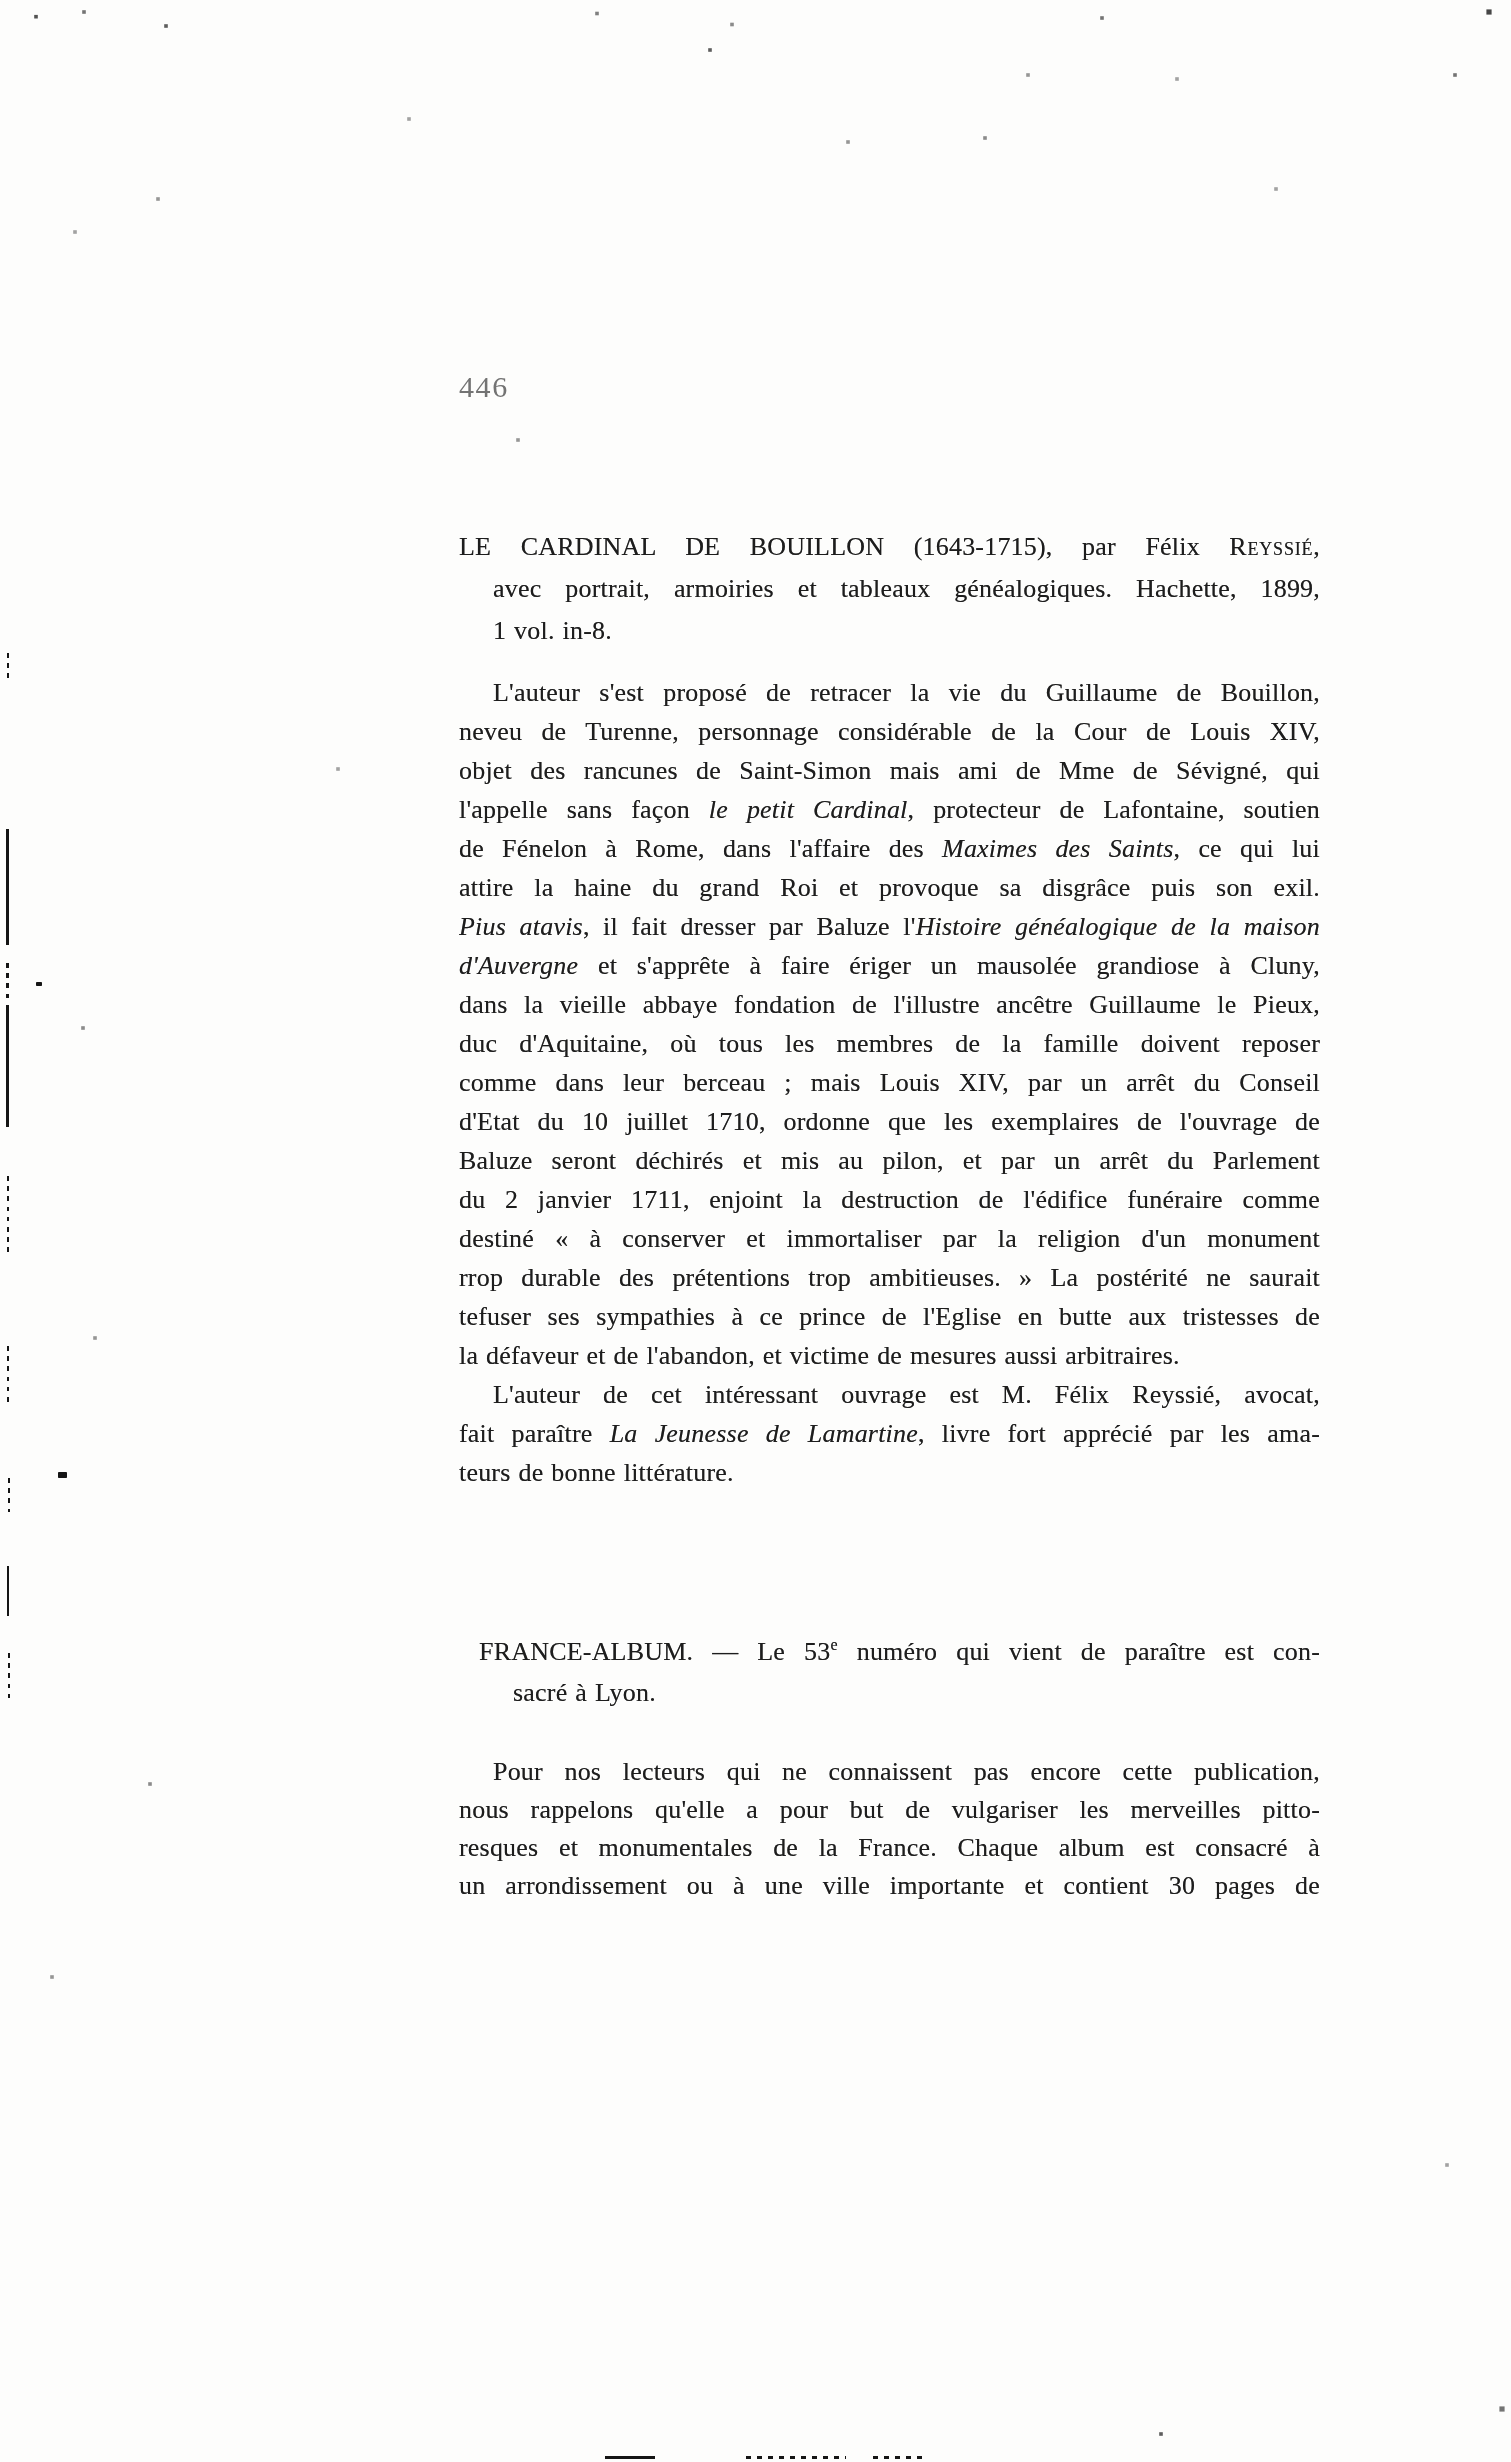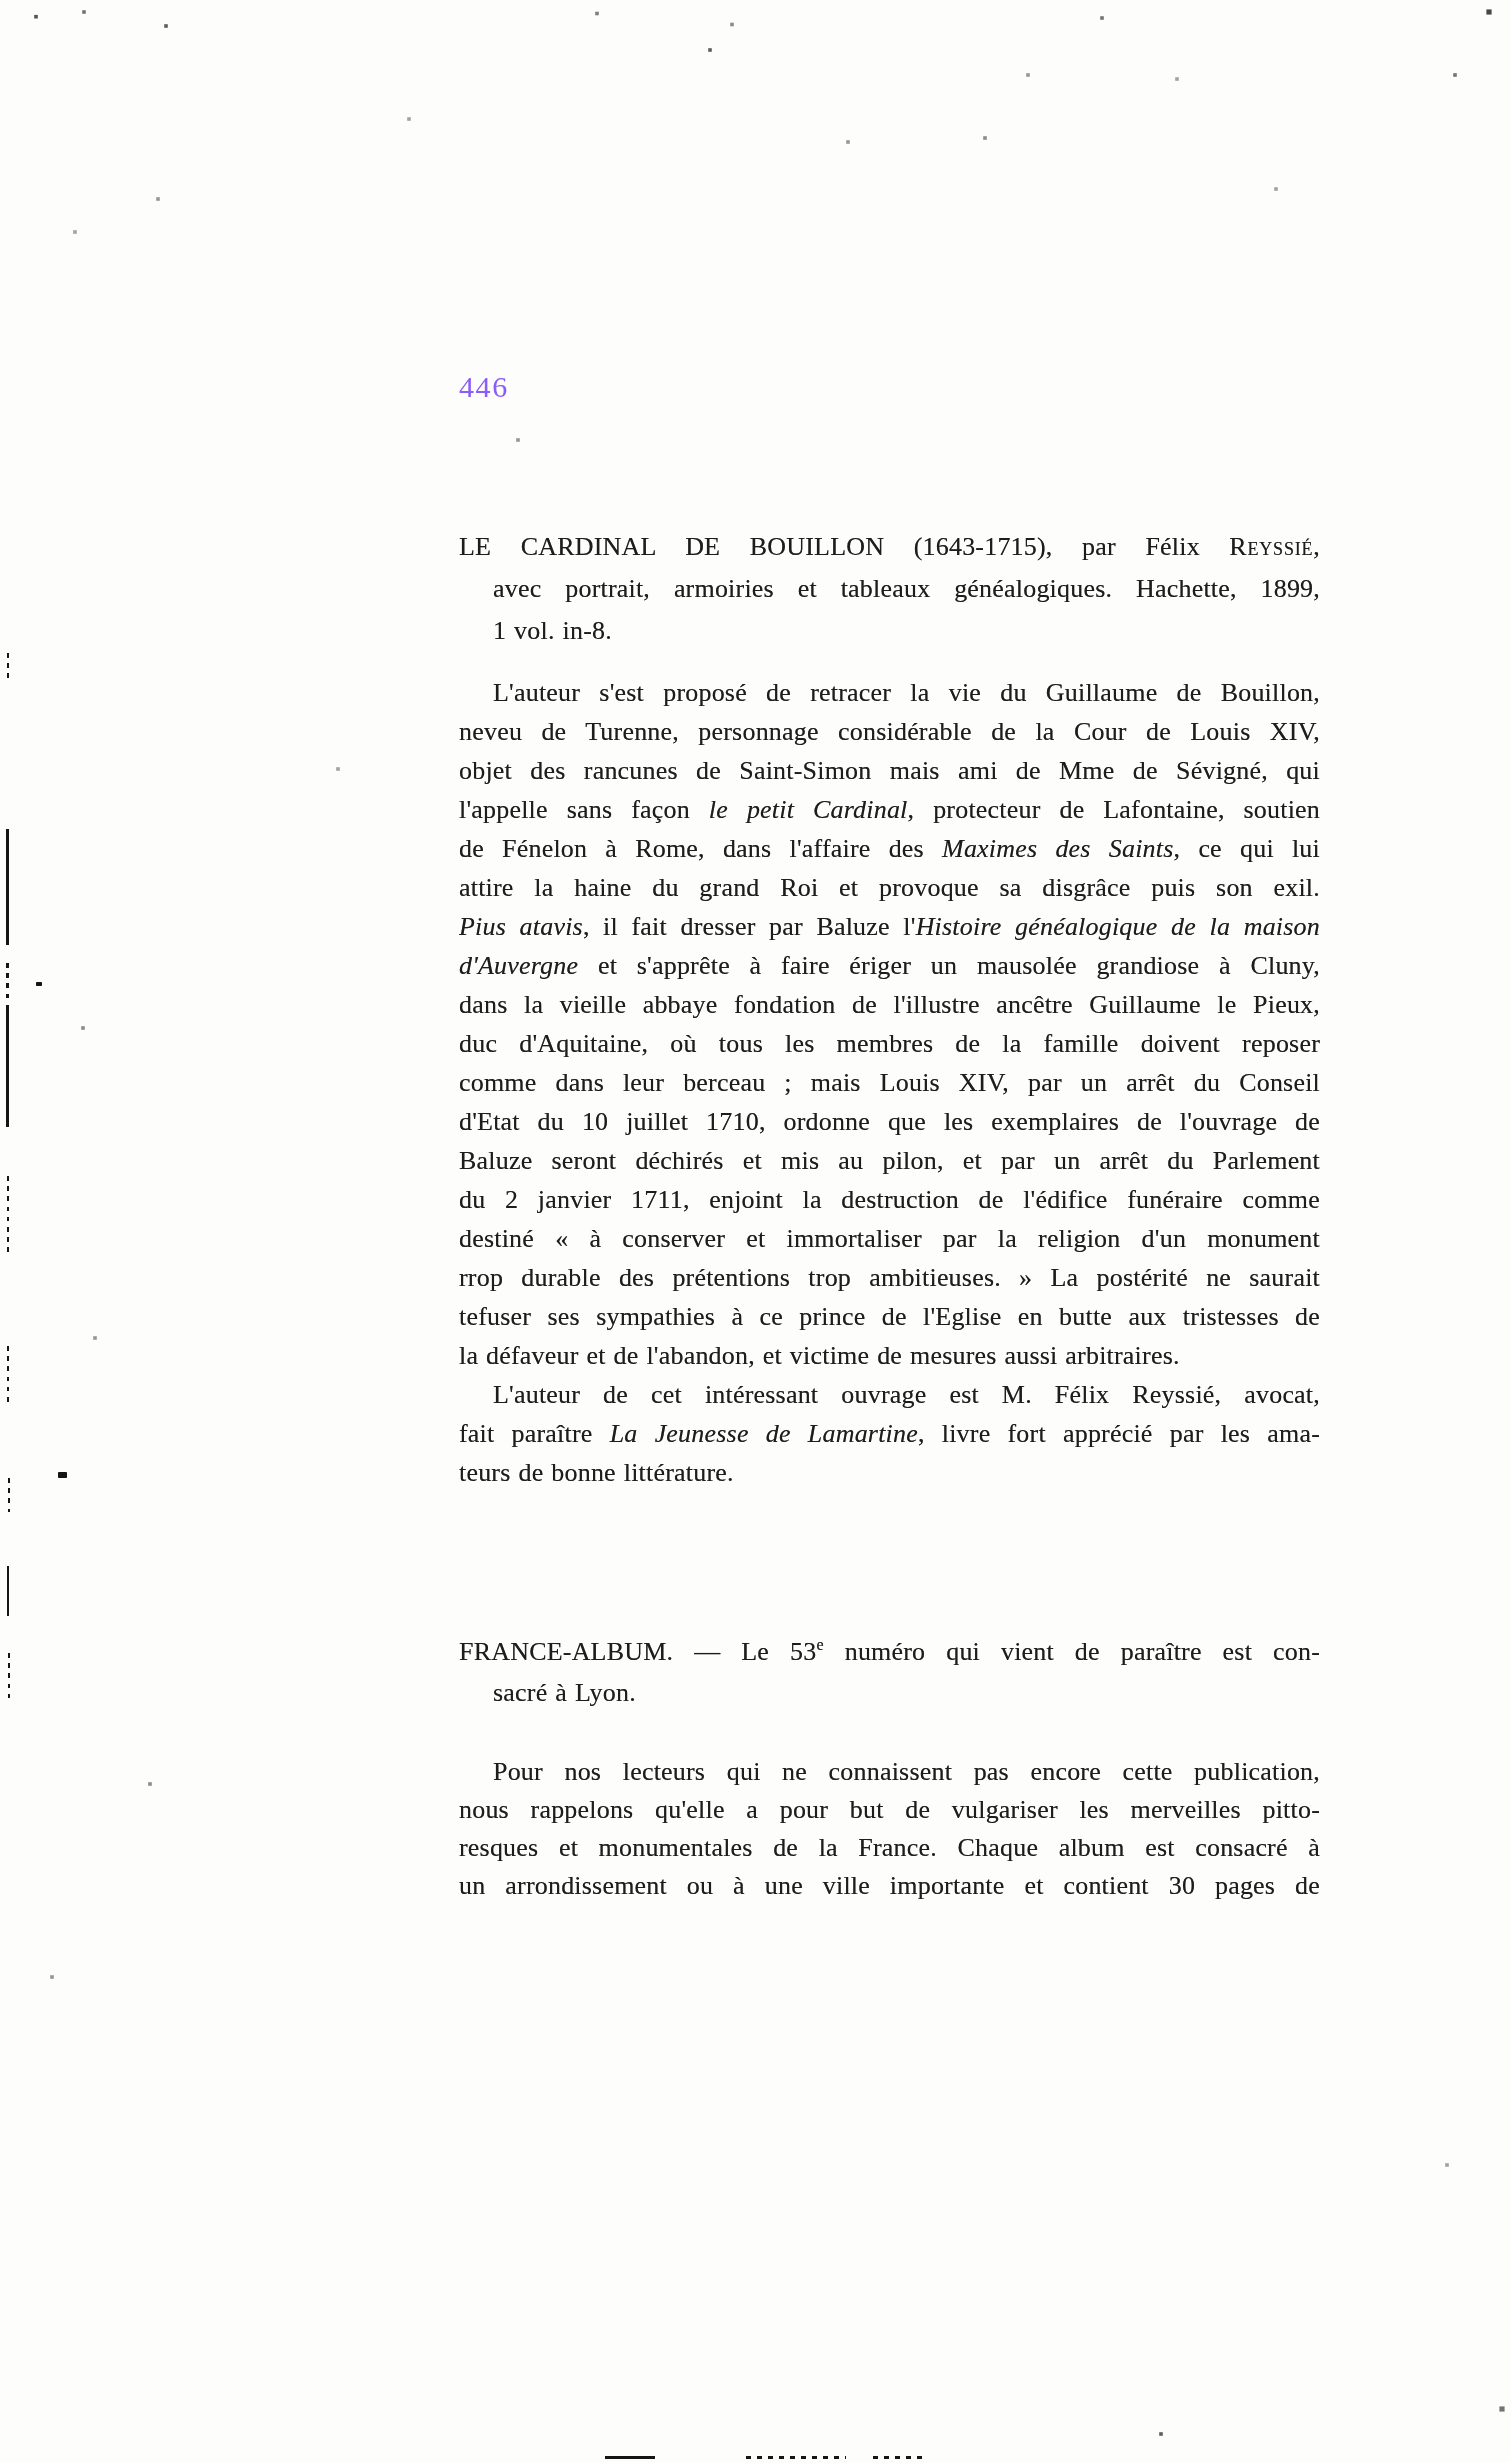--- a/index.html
+++ b/index.html
@@ -12,21 +12,21 @@
     position:relative;width:1511px;height:2462px;
     background:#fdfdfc;overflow:hidden;color:#1c1c1c;
   }
 
   
   .running-header{
     position:absolute;left:459px;top:370px;width:861px;height:38px;
   }
   .page-number{
     position:absolute;left:0;top:0;
-    font-size:30px;letter-spacing:1.6px;color:#8b5cf6;
+    font-size:30px;letter-spacing:1.6px;color:#737373;
   }
   .running-title{
     position:absolute;left:0;top:8.6px;width:100%;
     text-align:center;font-size:23.5px;letter-spacing:4.7px;color:#1a1a1a;
   }
 
   
   .text-block{
     position:absolute;left:459px;width:861px;
     font-size:26px;color:#1d1d1d;
@@ -38,21 +38,21 @@
     overflow:hidden;white-space:nowrap;
   }
   .line.end{text-align-last:left;}
   .line.indent{padding-left:34px;}
 
   #entry1-heading{top:526px;}
   #entry1-heading .line{height:42px;line-height:42px;}
   #entry1-body{top:673px;}
   #entry1-body .line{height:39px;line-height:39px;}
   #entry2-heading{top:1631px;}
-  #entry2-heading .line{height:41px;line-height:41px;}
+  #entry2-heading .line{height:41px;line-height:41px;margin-left:20px;}
   #entry2-body{top:1753px;}
   #entry2-body .line{height:38px;line-height:38px;}
 
   .i{font-style:italic;}
   .sc{font-variant:small-caps;letter-spacing:0.8px;}
   .sup{vertical-align:super;font-size:0.62em;line-height:0;}
 
   
   .artifact{position:absolute;background:#151515;}
   .v-solid{width:2.4px;}

